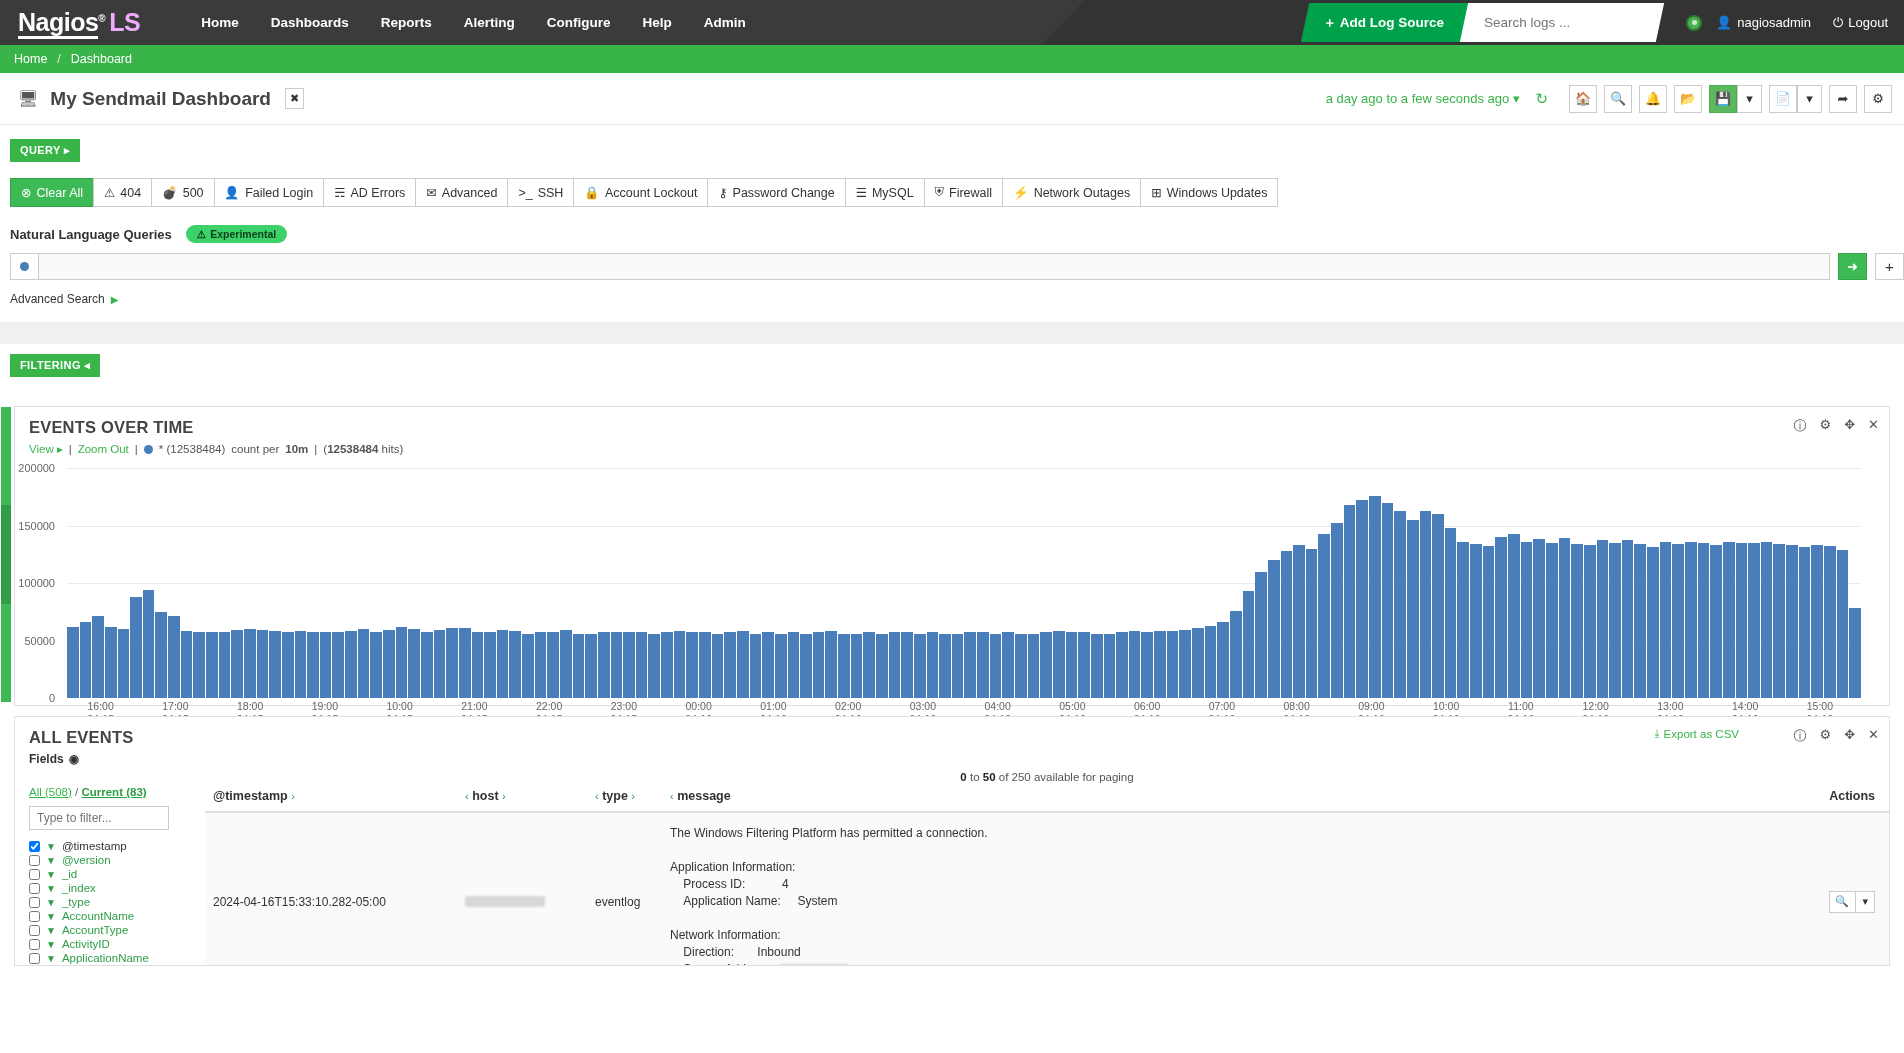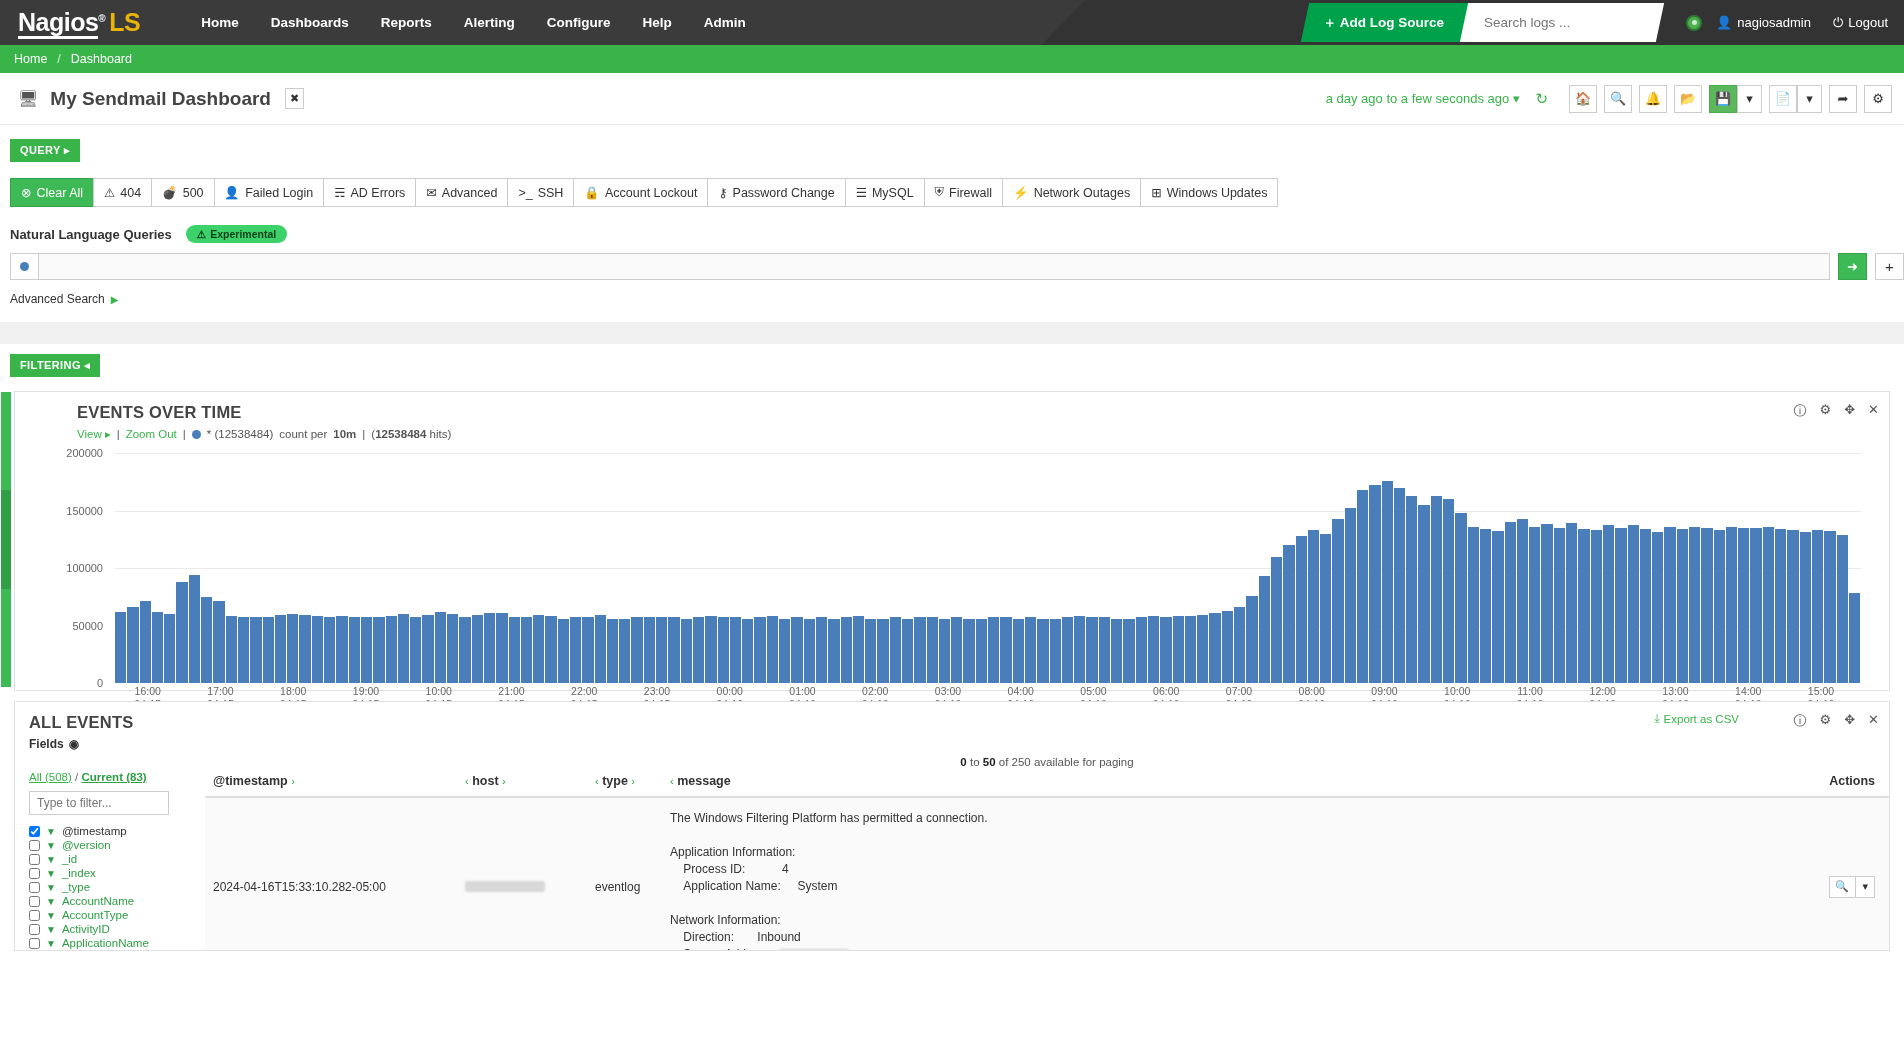--- a/index.html
+++ b/index.html
@@ -17,21 +17,21 @@
     display:flex; align-items:center;
   }
   .topnav:before{
     content:""; position:absolute; left:0; top:0; width:1085px; height:45px;
     background:#3b3b3b;
     clip-path:polygon(0 0, 100% 0, 96% 100%, 0 100%);
   }
   .logo{ position:relative; margin-left:18px; font-size:25px; font-weight:bold; color:#fff; letter-spacing:-0.5px; }
   .logo .nag{ border-bottom:3px solid #fff; padding-bottom:0px; }
   .logo .reg{ font-size:10px; vertical-align:super; }
-  .logo .ls{ color:#eab308; margin-left:4px; }
+  .logo .ls{ color:#f0abfc; margin-left:4px; }
   .nav-links{ position:relative; display:flex; margin-left:45px; }
   .nav-links a{
     color:#fff; text-decoration:none; font-size:13.5px; font-weight:bold;
     padding:0 16px; line-height:45px; white-space:nowrap;
   }
   .nav-right{ position:absolute; right:0; top:0; height:45px; display:flex; align-items:center; }
   .add-log-src{
     position:relative; background:#00a14b; color:#fff; font-weight:bold; font-size:13.5px;
     height:39px; line-height:39px; padding:0 22px 0 18px; white-space:nowrap;
     transform:skewX(-12deg); margin-right:-2px;
@@ -357,21 +357,21 @@
   <span>Advanced Search</span>
   <span class="arw">▶</span>
 </div>
 
 <div class="greyband"></div>
 
 
 <div class="sectionbar" style="margin-top:10px;">FILTERING ◂</div>
 
 
-<div class="panel" style="margin-top:14px; height:300px;padding-left:48px;">
+<div class="panel" style="margin-top:29px; height:300px;">
   <div class="panel-accent">
     <div class="acc-seg" style="background:#3dba55;"></div>
     <div class="acc-seg" style="background:#2f9e45;"></div>
     <div class="acc-seg" style="background:#3dba55;"></div>
   </div>
   <div class="panel-head">
     <div class="panel-title">EVENTS OVER TIME</div>
     <div class="panel-sub">
       <a href="#">View ▸</a>
       <span>|</span>

